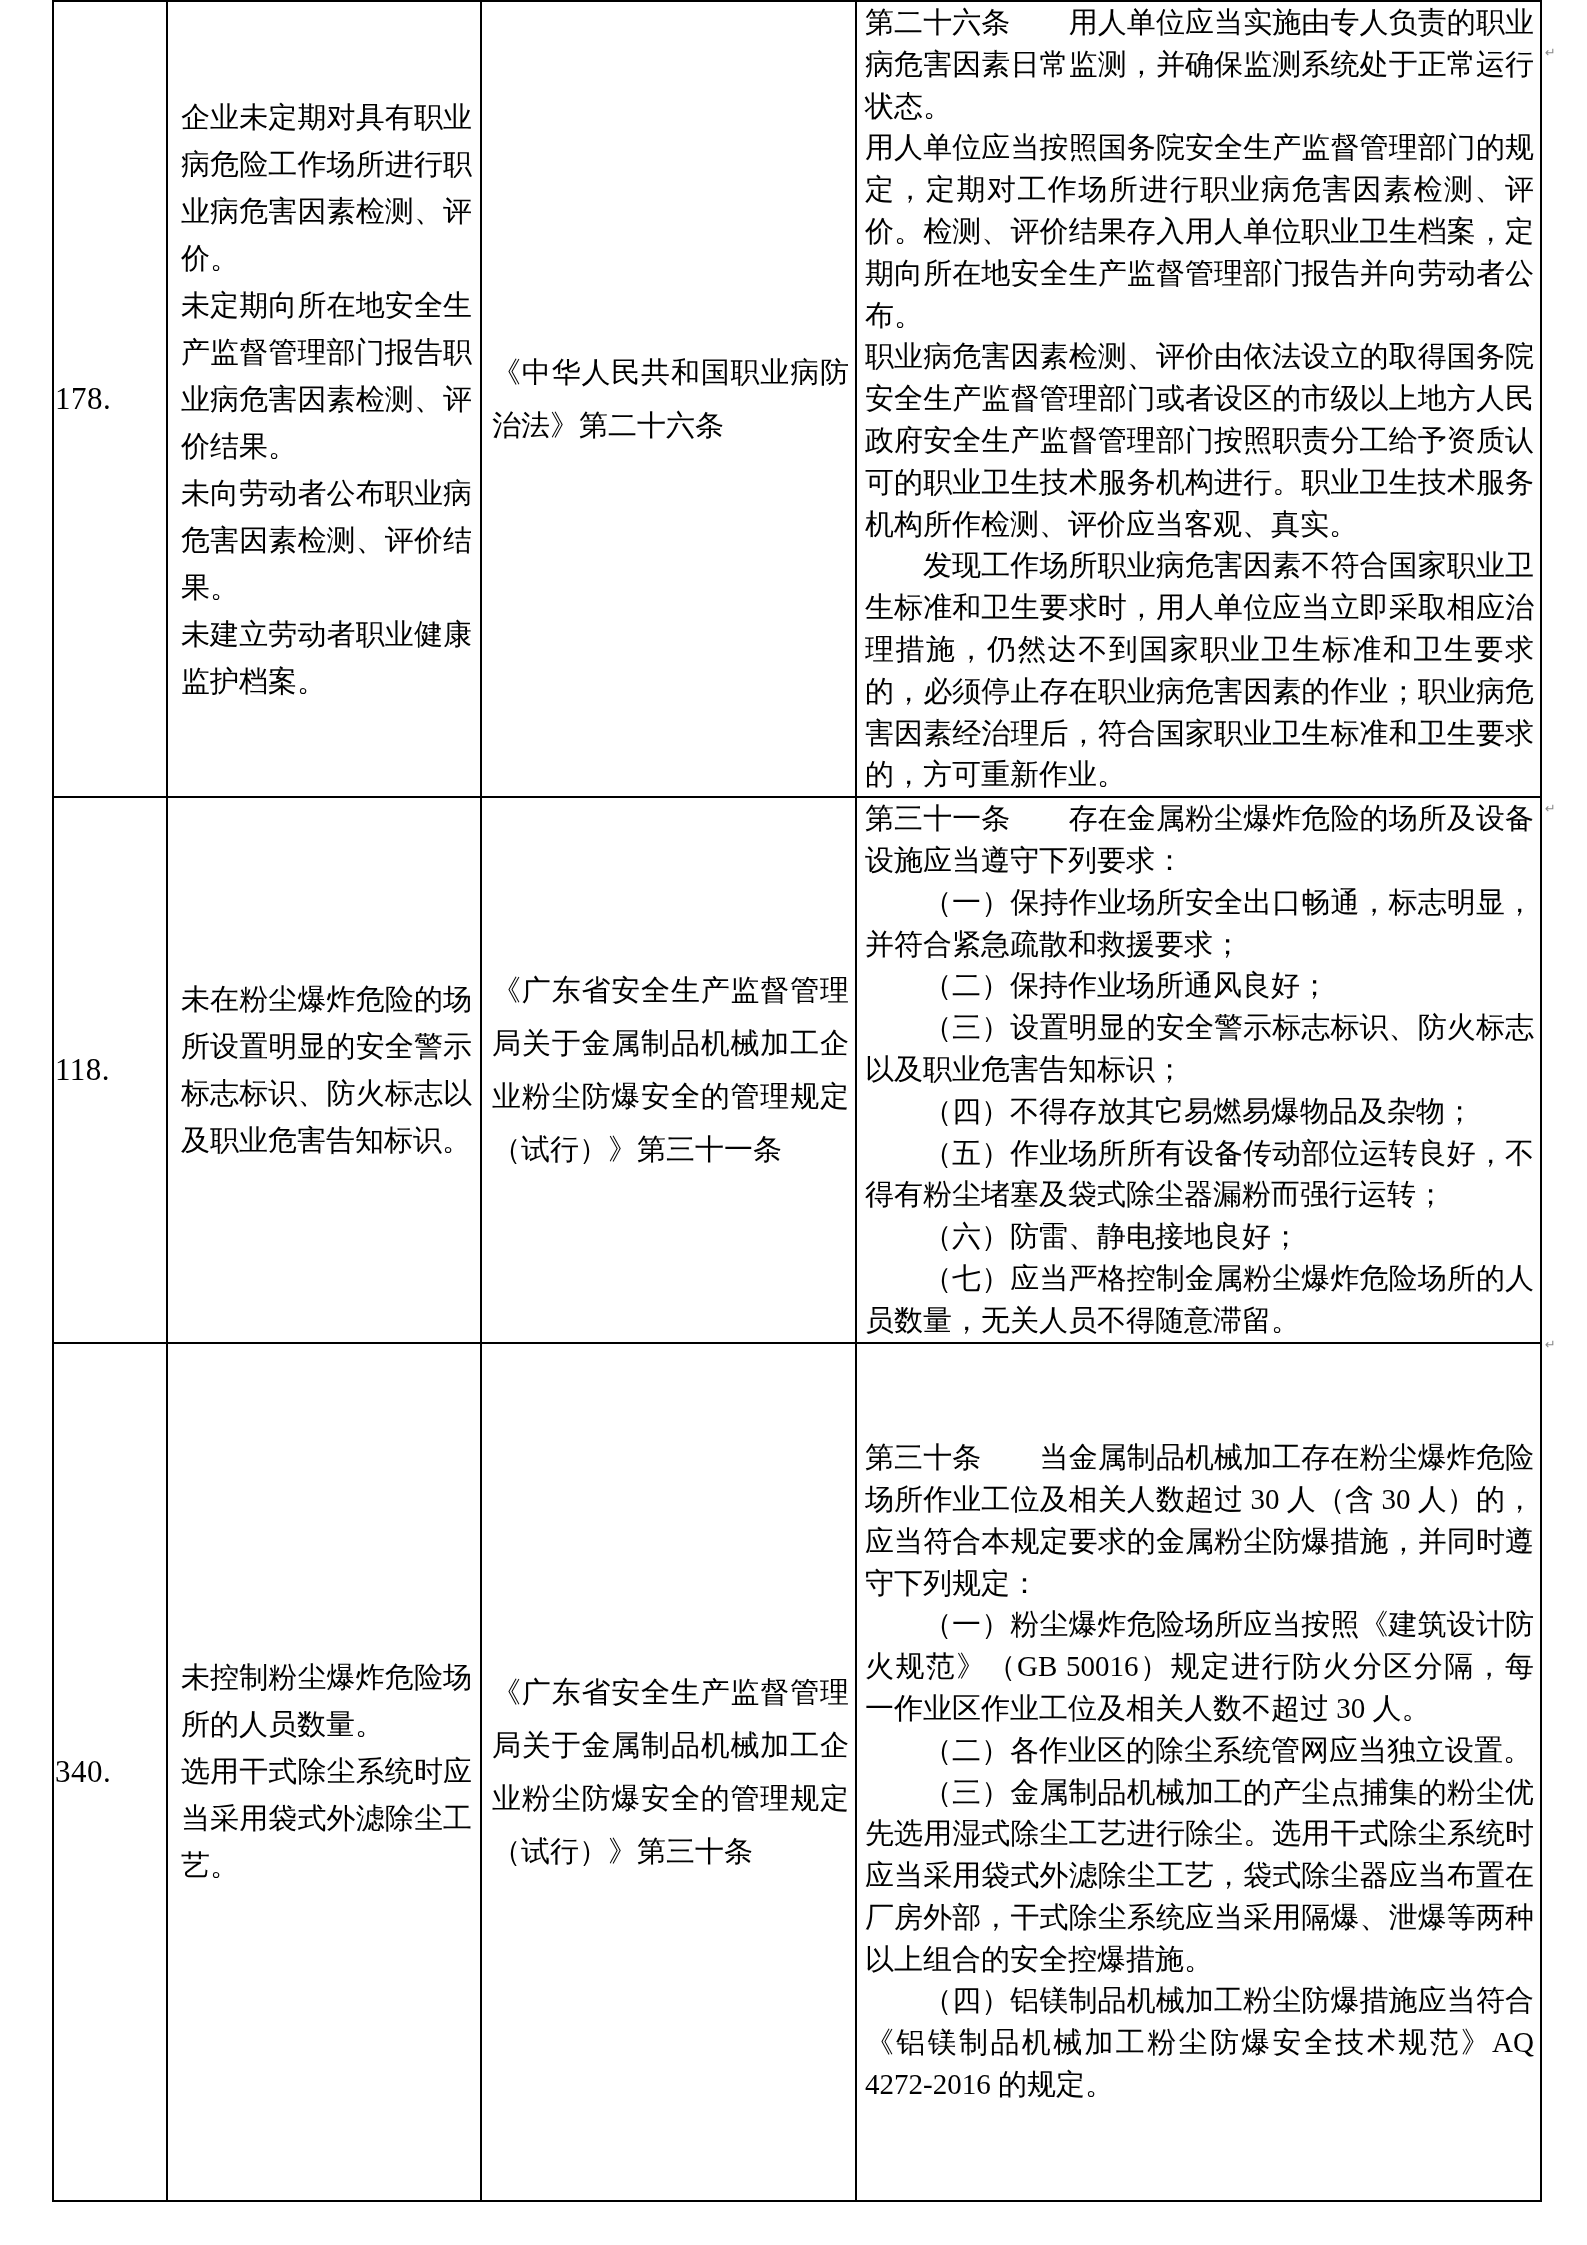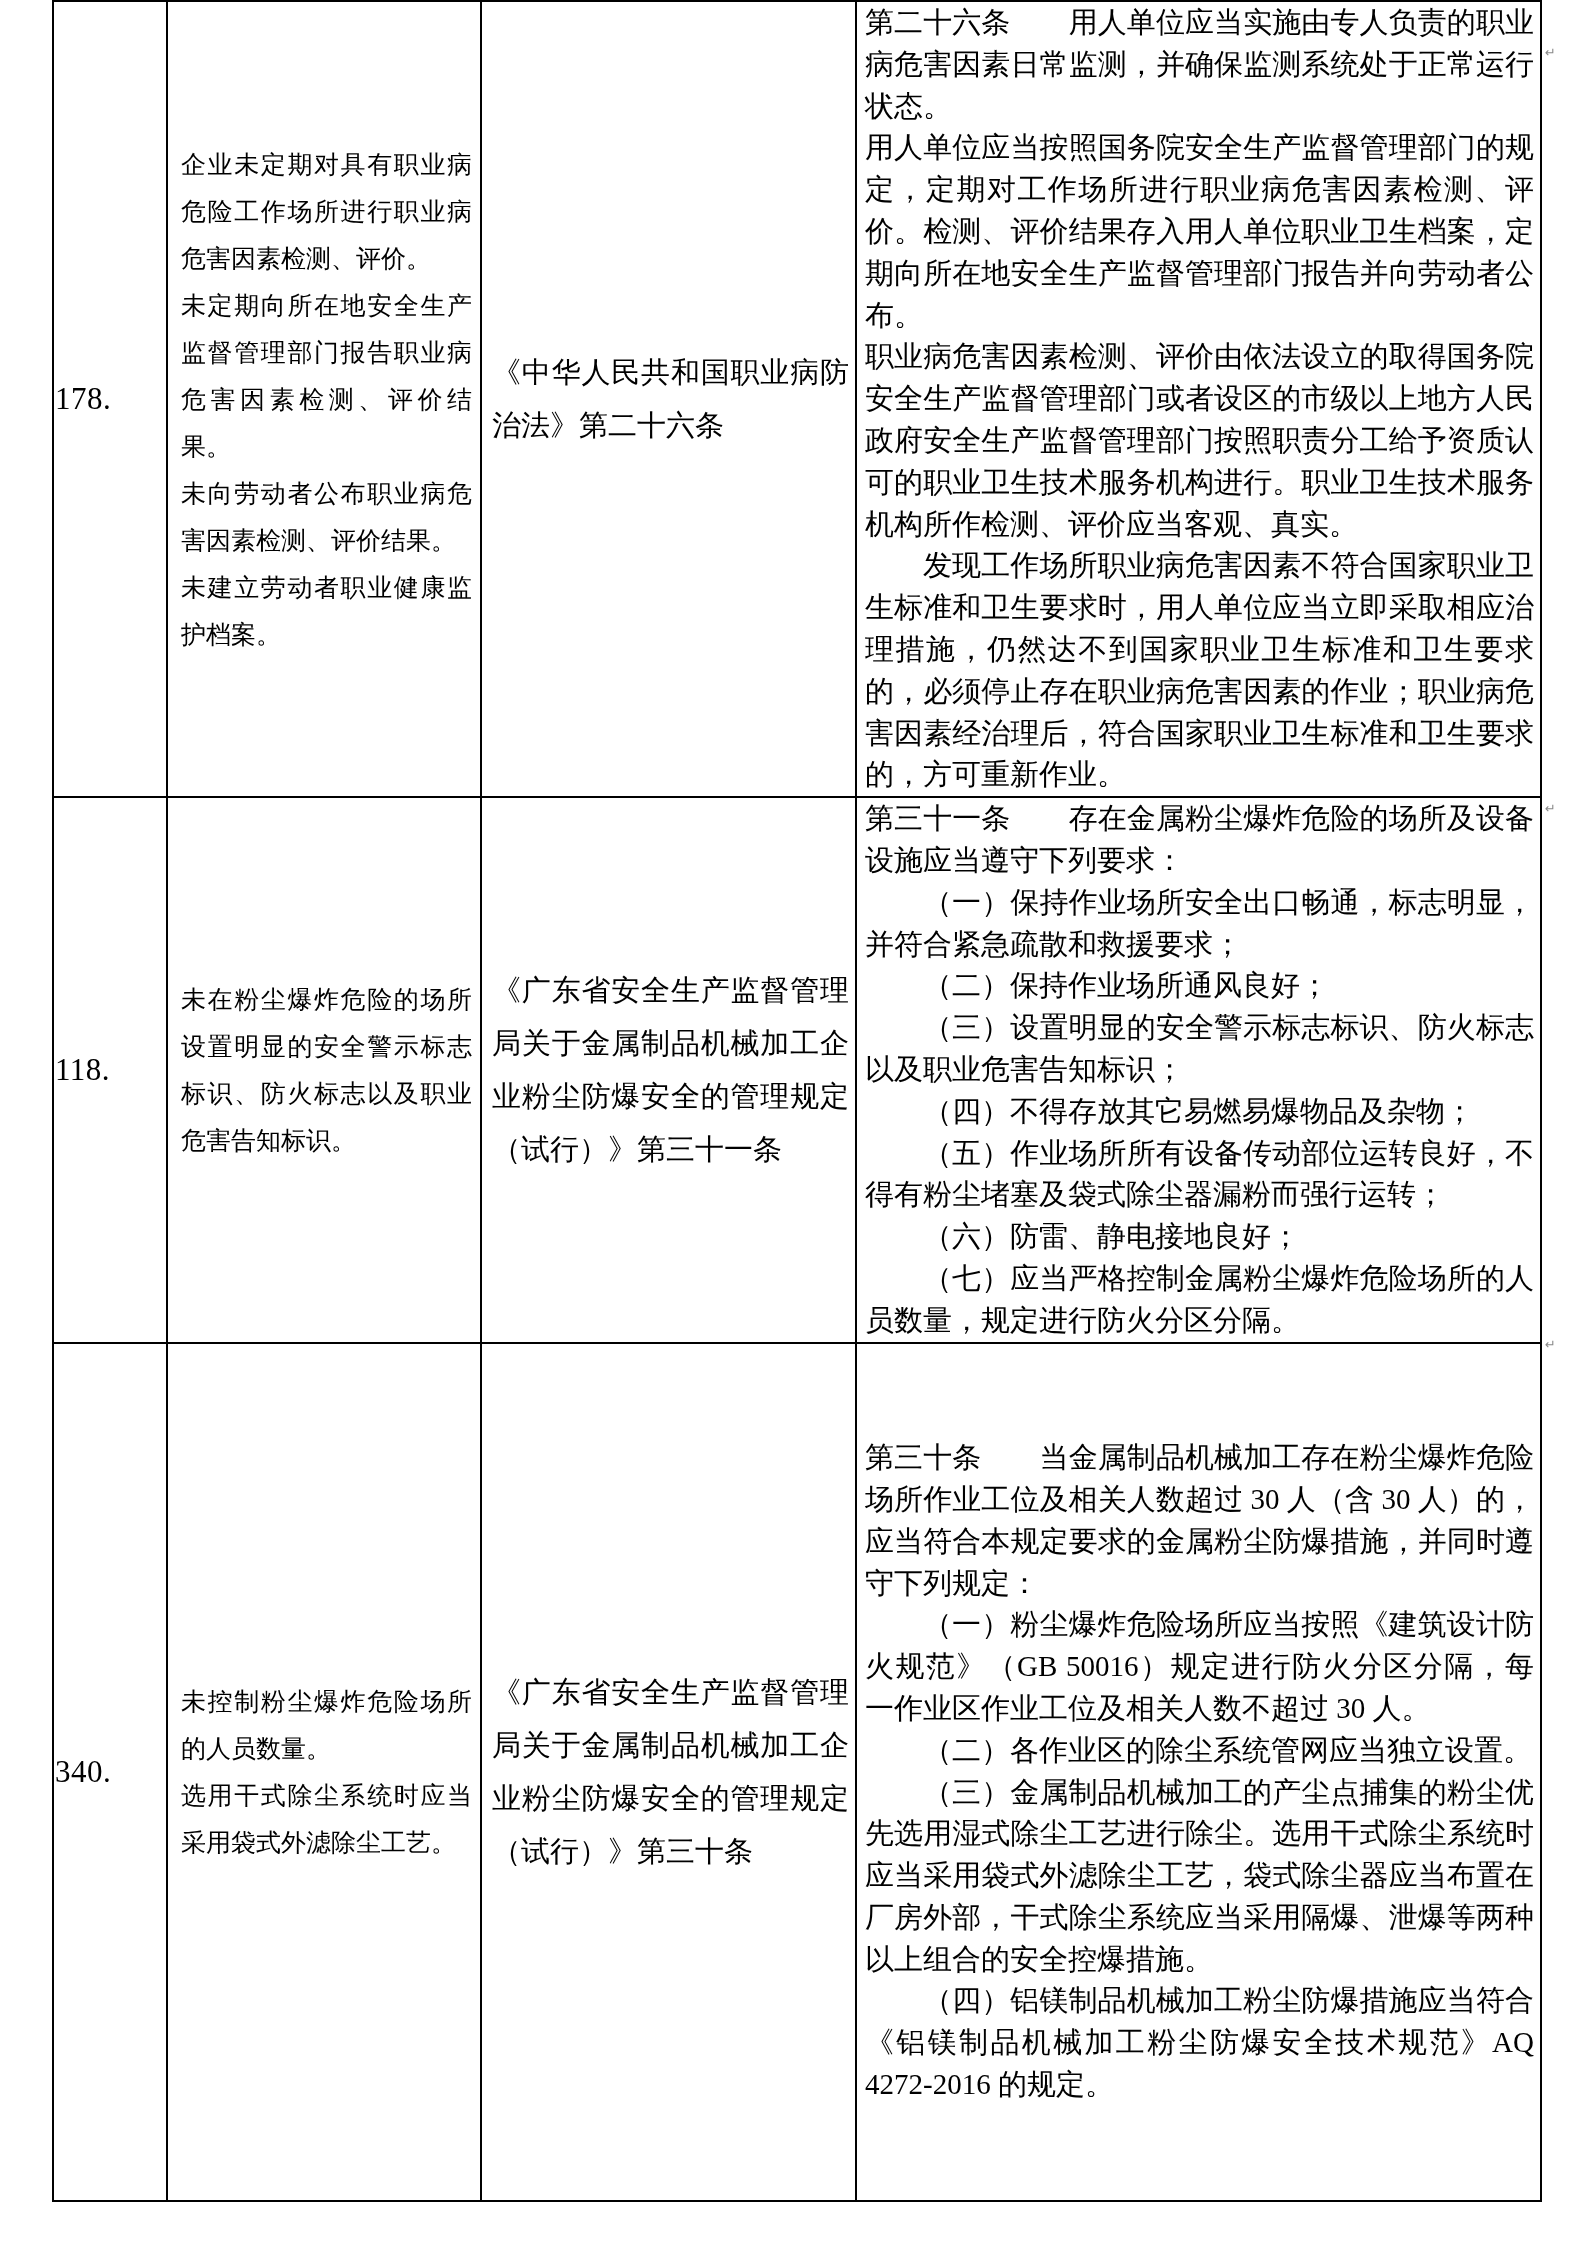--- a/index.html
+++ b/index.html
@@ -39,21 +39,21 @@
   tr.r1 { height: 535px; }
   tr.r2 { height: 858px; }
 
   td.num {
     text-align: left;
     font-size: 31px;
     letter-spacing: 0.5px;
   }
   td.violation {
     padding: 0 8px 0 13px;
-    font-size: 25px;
+    font-size: 29px;
     line-height: 47px;
     text-align: justify;
     text-justify: inter-ideograph;
   }
   td.basis {
     padding: 0 6px 0 10px;
     font-size: 29px;
     line-height: 53px;
     text-align: justify;
     text-justify: inter-ideograph;
@@ -123,21 +123,21 @@
             <p>《广东省安全生产监督管理局关于金属制品机械加工企业粉尘防爆安全的管理规定（试行）》第三十一条</p>
           </td>
           <td class="provision">
             <p>第三十一条　　存在金属粉尘爆炸危险的场所及设备设施应当遵守下列要求：</p>
             <p class="indent">（一）保持作业场所安全出口畅通，标志明显，并符合紧急疏散和救援要求；</p>
             <p class="indent">（二）保持作业场所通风良好；</p>
             <p class="indent">（三）设置明显的安全警示标志标识、防火标志以及职业危害告知标识；</p>
             <p class="indent">（四）不得存放其它易燃易爆物品及杂物；</p>
             <p class="indent">（五）作业场所所有设备传动部位运转良好，不得有粉尘堵塞及袋式除尘器漏粉而强行运转；</p>
             <p class="indent">（六）防雷、静电接地良好；</p>
-            <p class="indent">（七）应当严格控制金属粉尘爆炸危险场所的人员数量，规定进行防火分区分隔。</p>
+            <p class="indent">（七）应当严格控制金属粉尘爆炸危险场所的人员数量，无关人员不得随意滞留。</p>
           </td>
         </tr>
         <tr class="r2">
           <td class="num">340.</td>
           <td class="violation">
             <p>未控制粉尘爆炸危险场所的人员数量。</p>
             <p>选用干式除尘系统时应当采用袋式外滤除尘工艺。</p>
           </td>
           <td class="basis">
             <p>《广东省安全生产监督管理局关于金属制品机械加工企业粉尘防爆安全的管理规定（试行）》第三十条</p>

